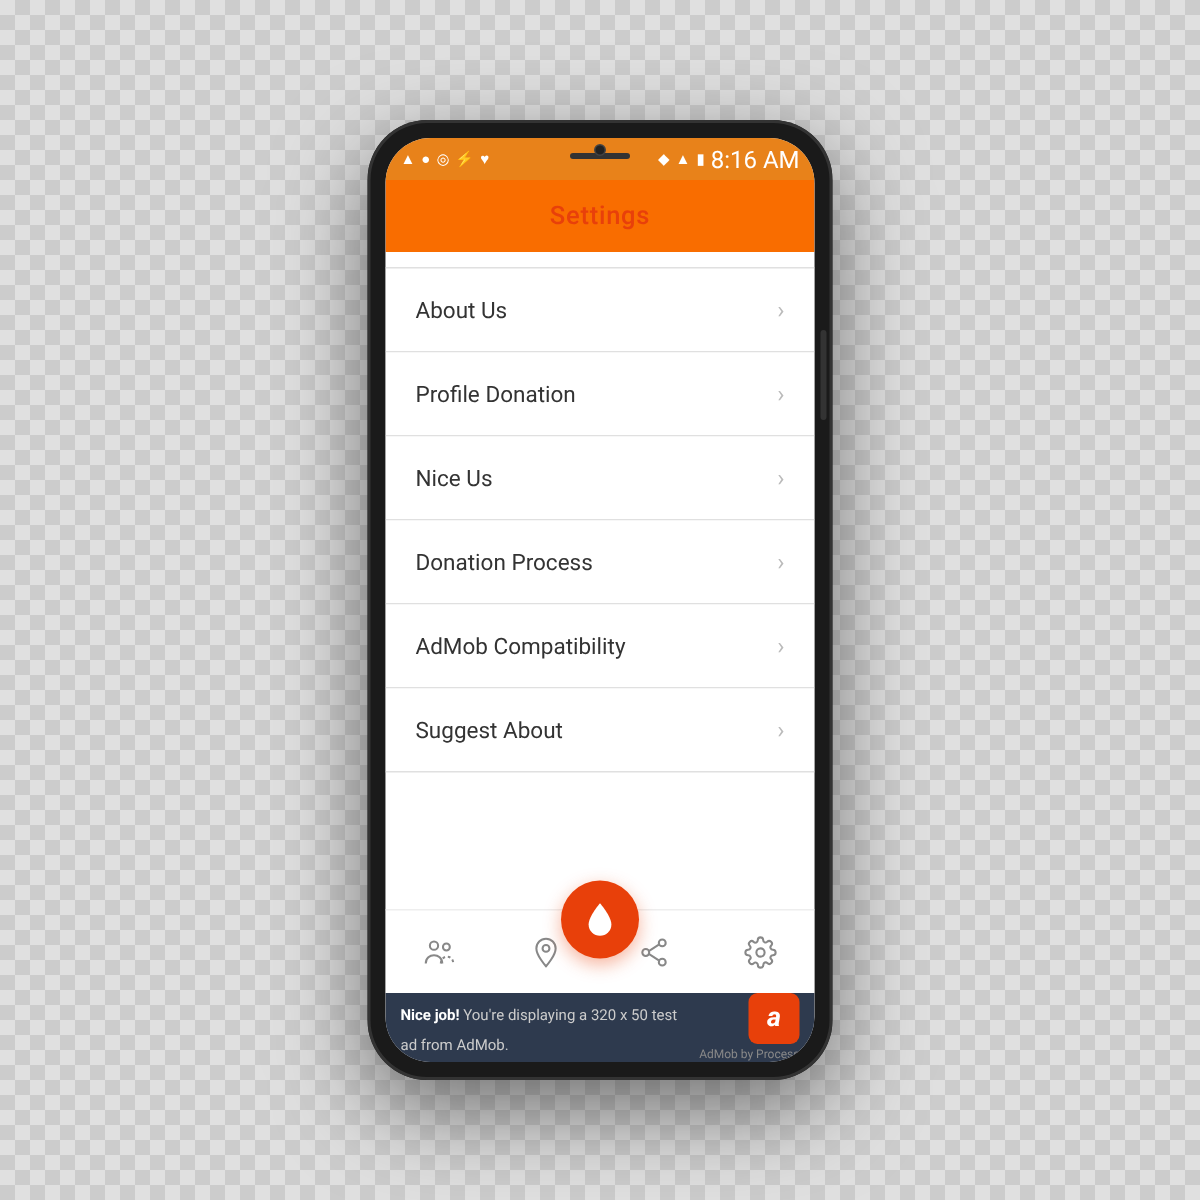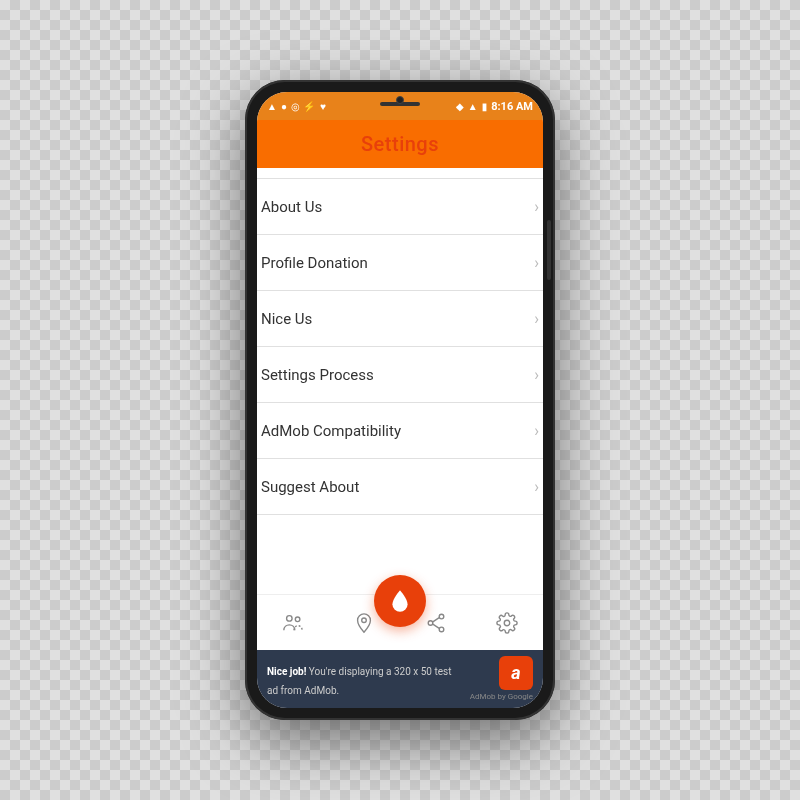--- a/index.html
+++ b/index.html
@@ -64,37 +64,37 @@
       gap: 4px;
     }
 
     .status-icon {
       color: white;
       font-size: 10px;
     }
 
     .status-time {
       color: white;
-      font-size: 11px;
-      font-weight: bold;
+      font-size: 16px;
+      font-weight: normal;
     }
 
     
     .top-bar {
       background: #f96d00;
       height: 48px;
       display: flex;
       align-items: center;
       justify-content: center;
       flex-shrink: 0;
     }
 
     .top-bar-title {
       color: #e8400a;
-      font-size: 20px;
+      font-size: 17px;
       font-weight: 500;
       letter-spacing: 0.5px;
     }
 
     .phone-camera {
       position: absolute;
       top: 16px;
       left: 50%;
       transform: translateX(-50%);
       width: 8px;
@@ -143,21 +143,21 @@
       display: flex;
       flex-direction: column;
       padding: 0;
       background: white;
     }
 
     .menu-item {
       display: flex;
       align-items: center;
       justify-content: space-between;
-      padding: 18px 4px;
+      padding: 18px 20px;
       border-bottom: 1px solid #e0e0e0;
       cursor: pointer;
       background: white;
     }
 
     .menu-item:first-child {
       border-top: 1px solid #e0e0e0;
       margin-top: 10px;
     }
 
@@ -210,21 +210,21 @@
       box-shadow: 0 4px 12px rgba(232,64,10,0.4);
     }
 
     .nav-btn-center svg {
       fill: white;
     }
 
     
     .ad-banner {
       background: #2e3a4e;
-      height: 58px;
+      height: 46px;
       display: flex;
       align-items: center;
       padding: 0 10px;
       flex-shrink: 0;
       gap: 8px;
     }
 
     .ad-text {
       color: #ccc;
       font-size: 10px;
@@ -301,21 +301,21 @@
           <span class="menu-item-label">Profile Donation</span>
           <span class="menu-chevron">›</span>
         </div>
 
         <div class="menu-item">
           <span class="menu-item-label">Nice Us</span>
           <span class="menu-chevron">›</span>
         </div>
 
         <div class="menu-item">
-          <span class="menu-item-label">Settings Process</span>
+          <span class="menu-item-label">Donation Process</span>
           <span class="menu-chevron">›</span>
         </div>
 
         <div class="menu-item">
           <span class="menu-item-label">AdMob Compatibility</span>
           <span class="menu-chevron">›</span>
         </div>
 
         <div class="menu-item">
           <span class="menu-item-label">Suggest About</span>
@@ -369,18 +369,18 @@
     <div class="ad-banner">
       <div style="flex:1;">
         <span class="ad-text">
           <strong>Nice job!</strong><span> You're displaying a 320 x 50 test ad from AdMob.</span>
         </span>
       </div>
       <div style="display:flex;flex-direction:column;align-items:flex-end;gap:2px;">
         <div class="ad-logo">
           <span>a</span>
         </div>
-        <span class="ad-google">AdMob by Google</span>
+        <span class="ad-google">AdMob by Process</span>
       </div>
     </div>
 
   </div>
 </div>
 
 </body></html>

